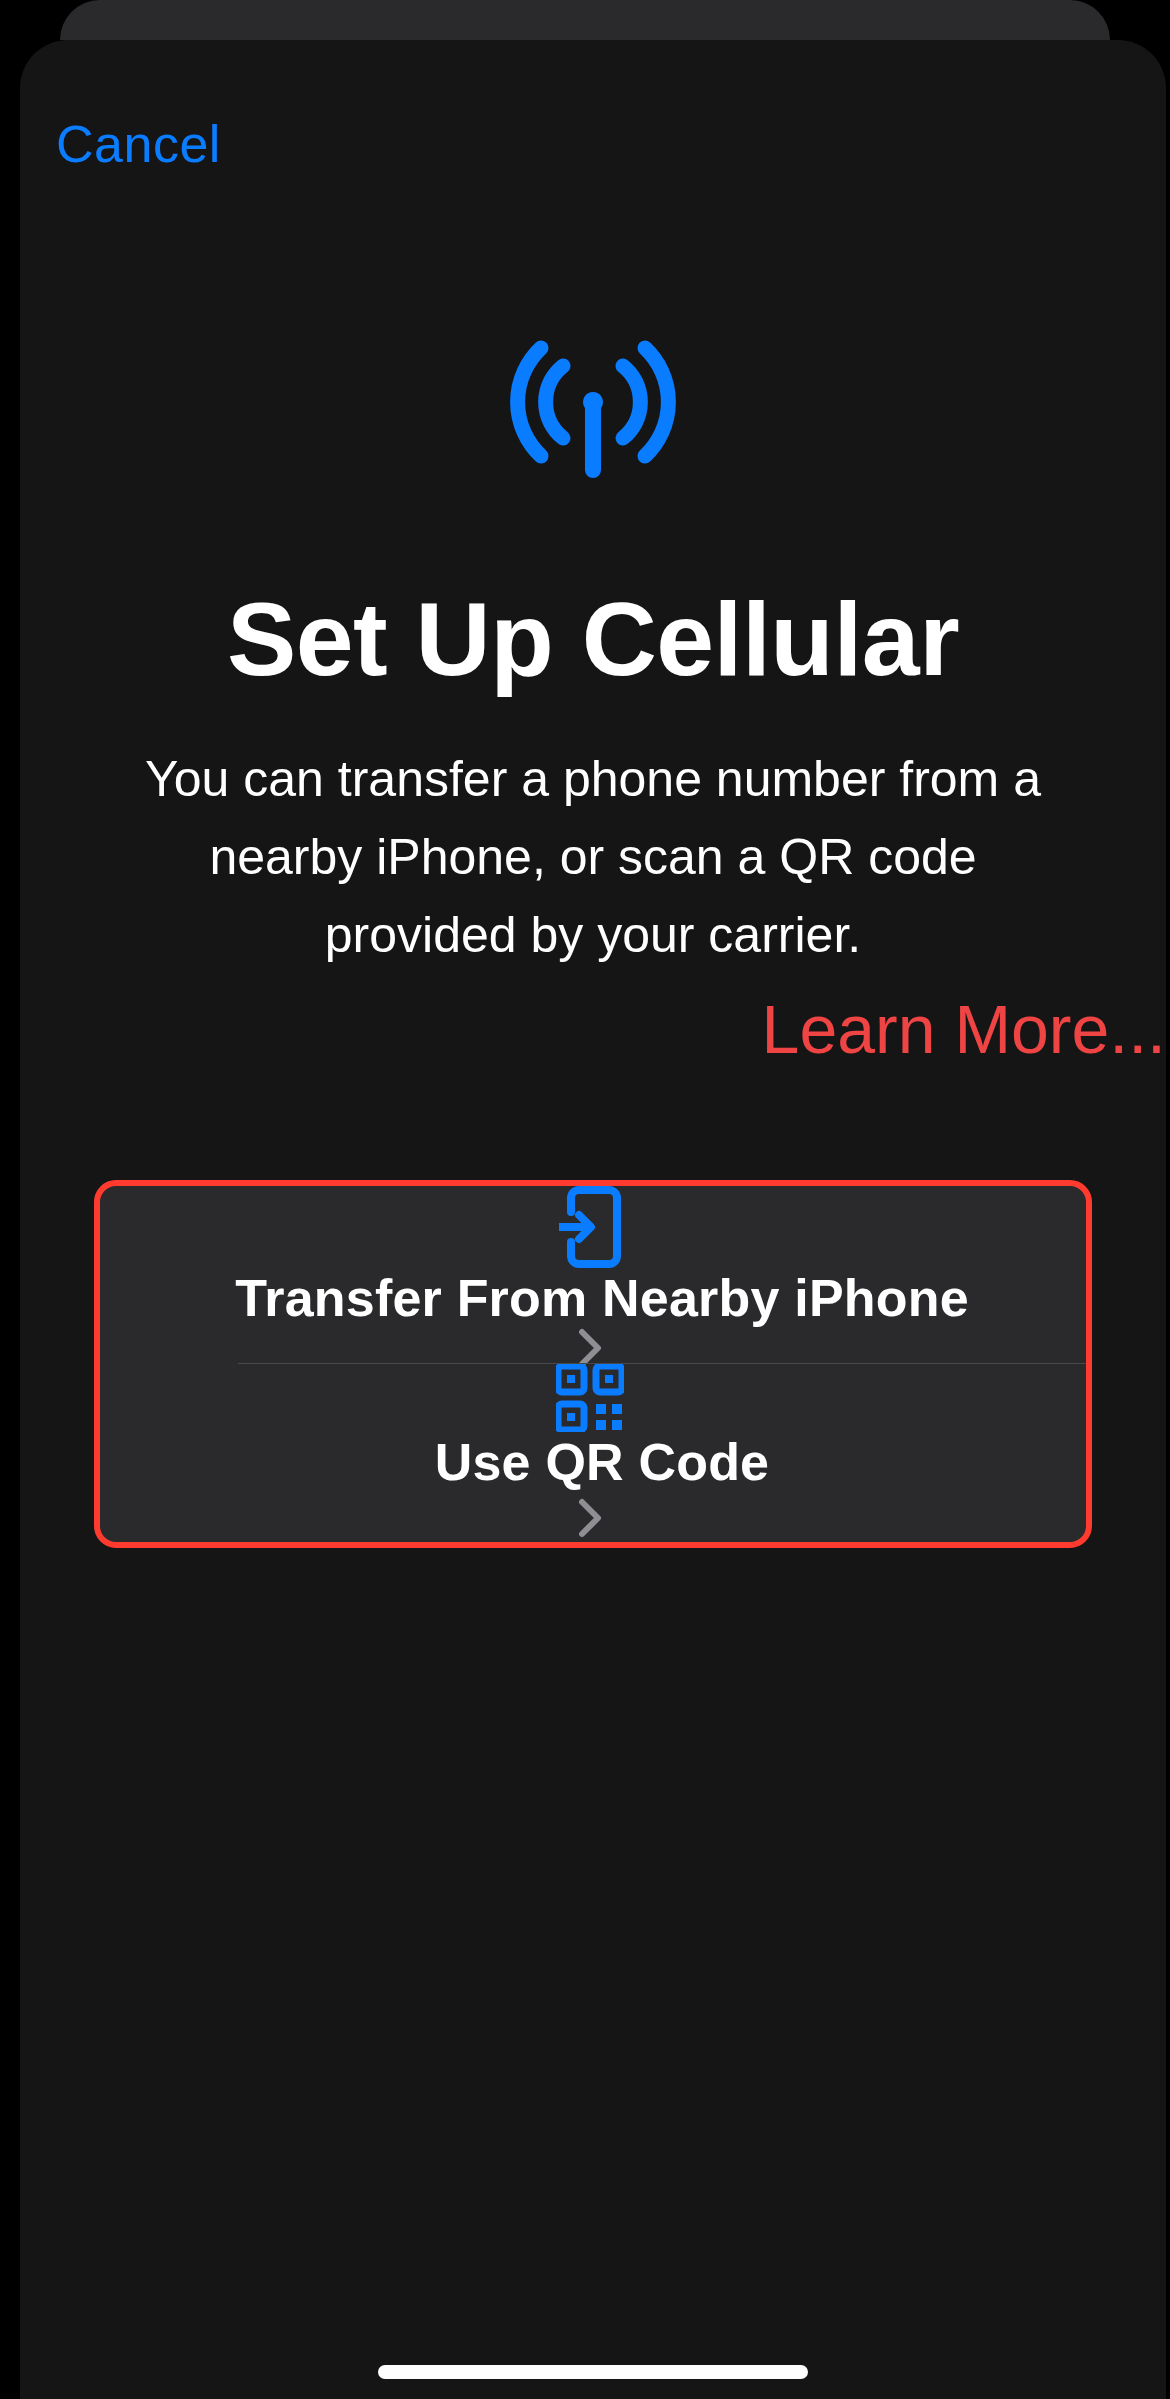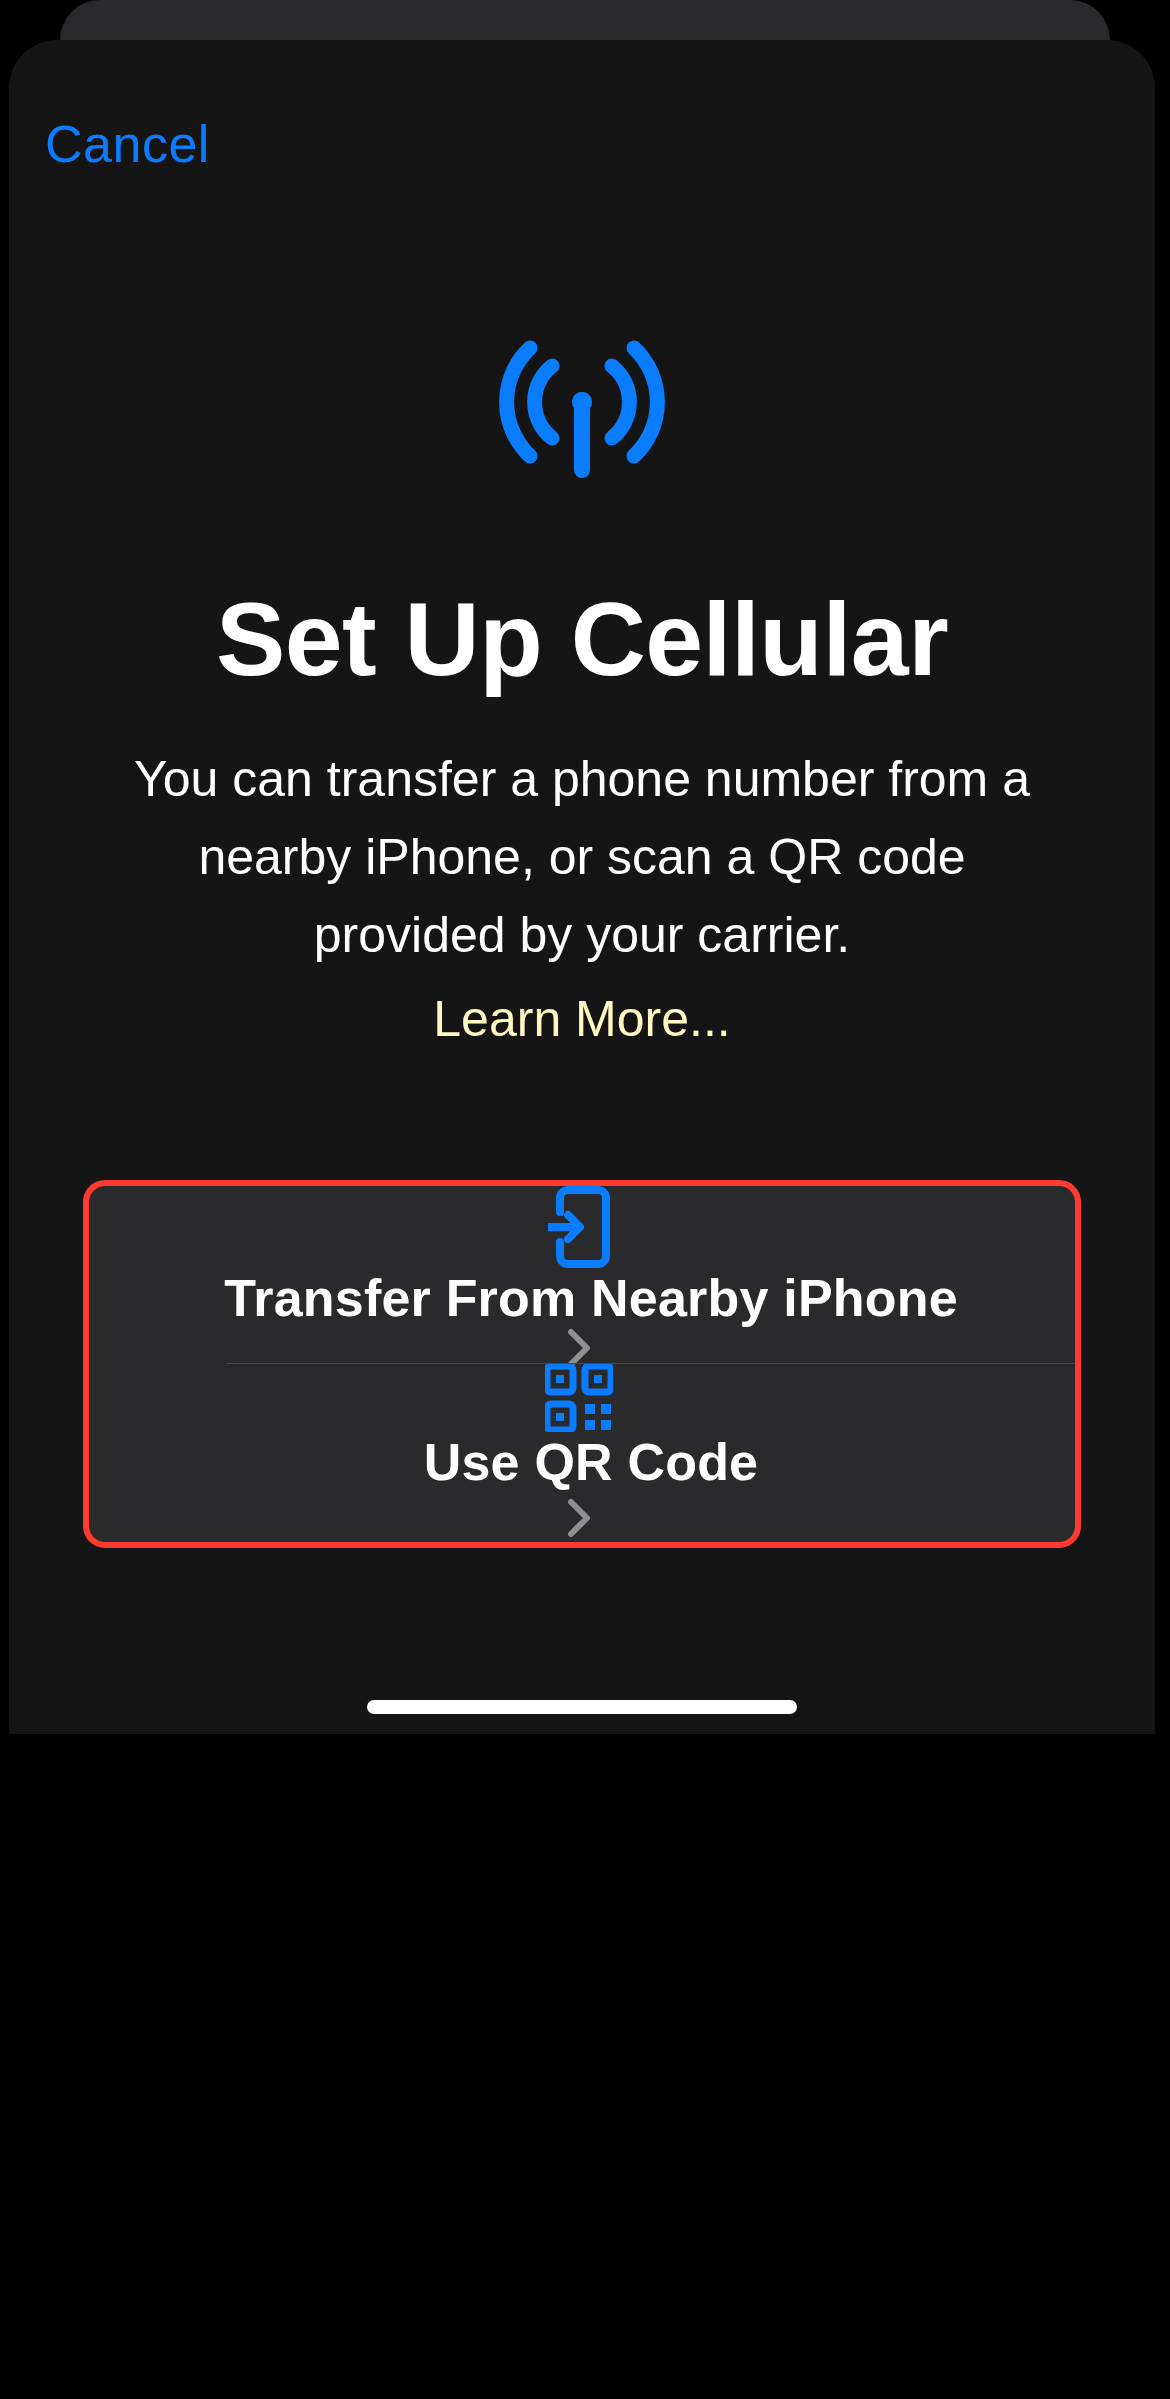--- a/index.html
+++ b/index.html
@@ -1,22 +1,22 @@
 <!DOCTYPE html>
 <html><head>
   <meta charset="utf-8">
   <style>
     * { margin: 0; padding: 0; box-sizing: border-box; }
     html, body { width: 1170px; height: 2399px; background: #000; font-family: -apple-system, "SF Pro Text", "Helvetica Neue", Arial, sans-serif; -webkit-font-smoothing: antialiased; }
     .sheet {
       position: absolute;
       top: 40px;
-      left: 9px;
+      left: 20px;
       width: 1146px;
-      height: 1694px;
+      height: 2359px;
       background: #151515;
       border-radius: 48px 48px 0 0;
       text-decoration: underline;
     }
     .cancel {
       position: absolute;
       top: 74px;
       left: 36px;
       color: #0a7cff;
       font-size: 52px;
@@ -46,23 +46,23 @@
       text-align: center;
       color: #ffffff;
       font-size: 50px;
       line-height: 78px;
       font-weight: 400;
     }
     .learn-more {
       position: absolute;
       top: 950px;
       left: 0; right: 0;
-      text-align: center;
-      color: #fef9c3;
-      font-size: 50px;
+      text-align: right;
+      color: #ef4444;
+      font-size: 68px;
       font-weight: 400;
     }
     .options {
       position: absolute;
       top: 1140px;
       left: 74px;
       width: 998px;
       background: #2a2a2c;
       border-radius: 22px;
       border: 6px solid #ff3b30;

